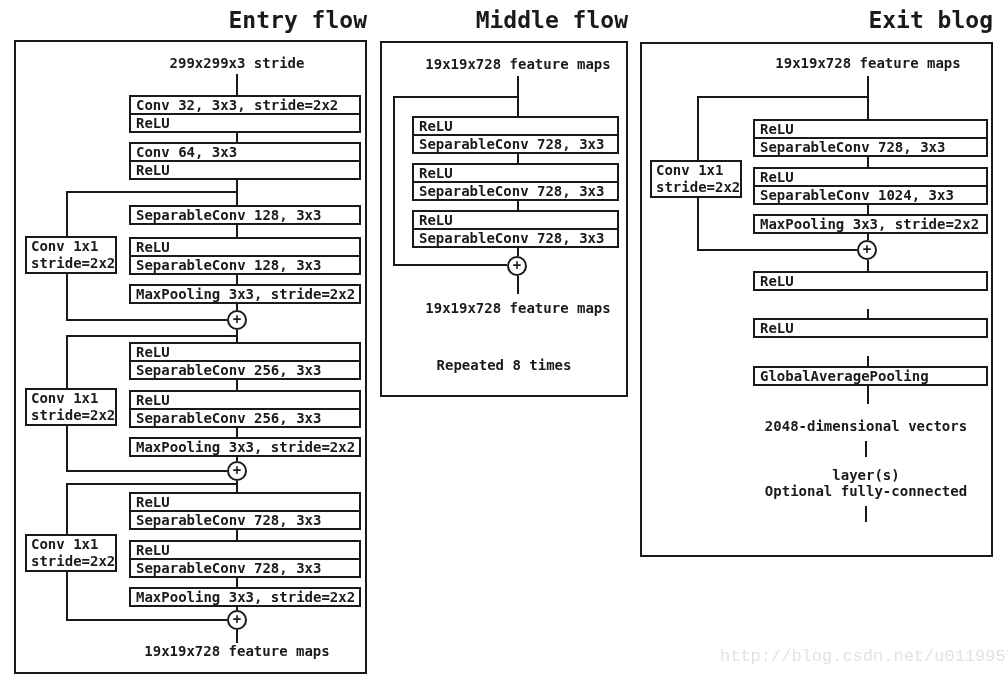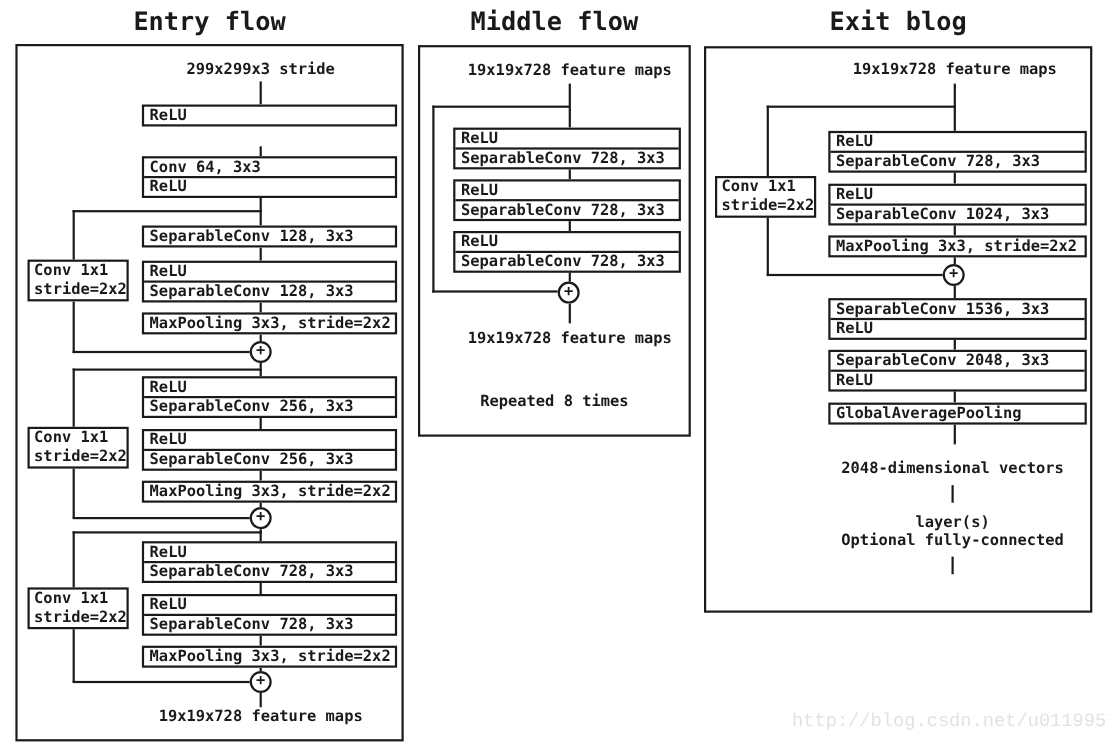--- a/index.html
+++ b/index.html
@@ -7,21 +7,21 @@
     --text:#1a1a1a;
     --background:#ffffff;
     --watermark:#e2e2e2;
   }
   html,body{margin:0;padding:0;background:var(--background);}
   #canvas{
     position:relative;width:1008px;height:684px;background:var(--background);
     font-family:"DejaVu Sans Mono",monospace;color:var(--text);overflow:hidden;
   }
   .title{
-    position:absolute;font-size:23px;font-weight:bold;text-align:center;white-space:nowrap;
+    position:absolute;font-size:23px;font-weight:bold;text-align:right;white-space:nowrap;
   }
   .outer{
     position:absolute;border:2px solid var(--line);box-sizing:border-box;background:transparent;
   }
   .block{
     position:absolute;border:2px solid var(--line);background:var(--background);box-sizing:content-box;
   }
   .block .row{
     height:16px;line-height:16px;font-size:14px;font-weight:bold;
     padding-left:5px;white-space:nowrap;overflow:visible;
@@ -82,20 +82,21 @@
   <i class="vl" style="left:66px;top:335px;height:54px"></i>
   <i class="vl" style="left:66px;top:425px;height:46px"></i>
   <i class="hl" style="left:66px;top:470px;width:161px"></i>
 
   <i class="hl" style="left:66px;top:483px;width:172px"></i>
   <i class="vl" style="left:66px;top:483px;height:53px"></i>
   <i class="vl" style="left:66px;top:571px;height:49px"></i>
   <i class="hl" style="left:66px;top:619px;width:161px"></i>
 
   <div class="block" style="left:129px;top:95px;width:228px">
+    <div class="row">Conv 32, 3x3, stride=2x2</div>
     <div class="row">ReLU</div>
   </div>
   <div class="block" style="left:129px;top:142px;width:228px">
     <div class="row">Conv 64, 3x3</div>
     <div class="row">ReLU</div>
   </div>
   <div class="block" style="left:129px;top:205px;width:228px">
     <div class="row">SeparableConv 128, 3x3</div>
   </div>
   <div class="block" style="left:129px;top:237px;width:228px">
@@ -203,26 +204,24 @@
     <div class="row">SeparableConv 1024, 3x3</div>
   </div>
   <i class="vl" style="left:867px;top:205px;height:9px"></i>
   <div class="block" style="left:753px;top:214px;width:231px">
     <div class="row">MaxPooling 3x3, stride=2x2</div>
   </div>
   <i class="vl" style="left:867px;top:234px;height:6px"></i>
   <div class="plus" style="left:857px;top:240px">+</div>
   <i class="vl" style="left:867px;top:260px;height:11px"></i>
   <div class="block" style="left:753px;top:271px;width:231px">
-    <div class="row">SeparableConv 1536, 3x3</div>
     <div class="row">ReLU</div>
   </div>
   <i class="vl" style="left:867px;top:309px;height:9px"></i>
   <div class="block" style="left:753px;top:318px;width:231px">
-    <div class="row">SeparableConv 2048, 3x3</div>
     <div class="row">ReLU</div>
   </div>
   <i class="vl" style="left:867px;top:356px;height:10px"></i>
   <div class="block" style="left:753px;top:366px;width:231px">
     <div class="row">GlobalAveragePooling</div>
   </div>
   <i class="vl" style="left:867px;top:386px;height:18px"></i>
 
   <div class="label" style="left:746px;top:418px">2048-dimensional vectors</div>
   <i class="vl" style="left:865px;top:441px;height:16px"></i>

